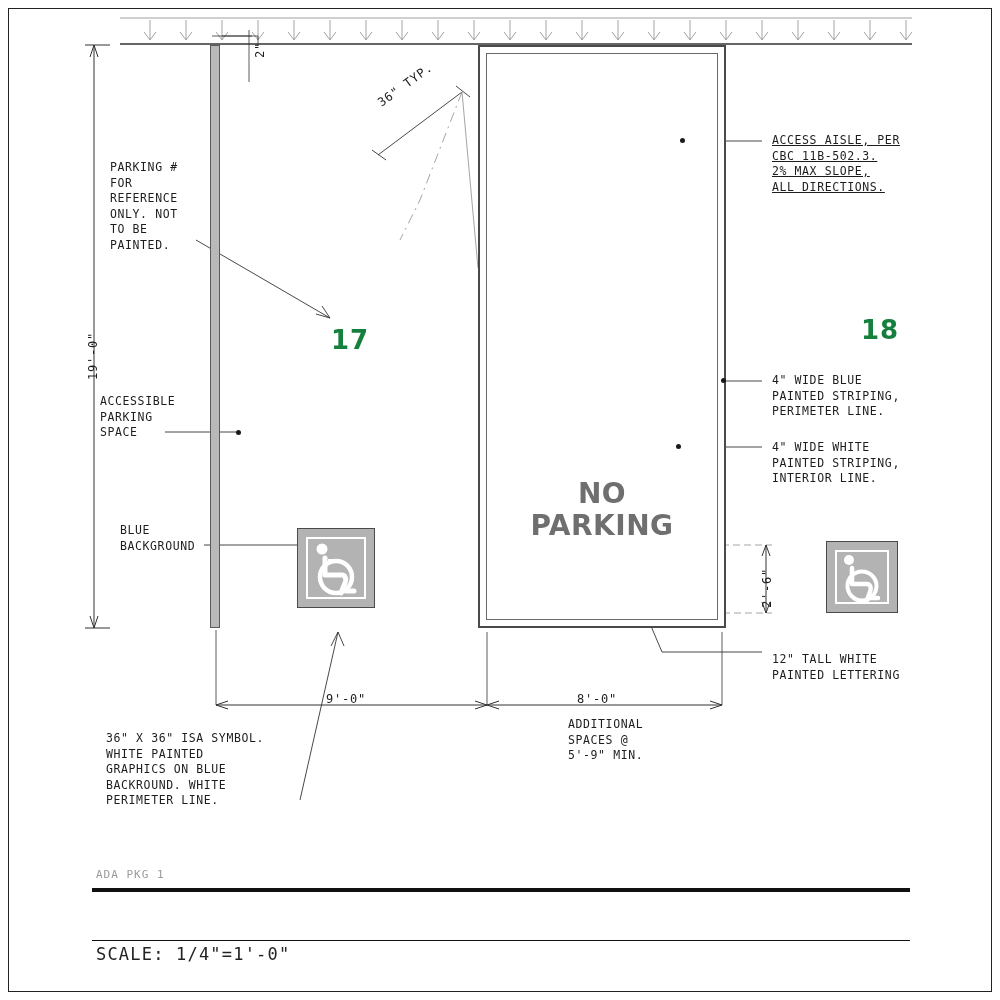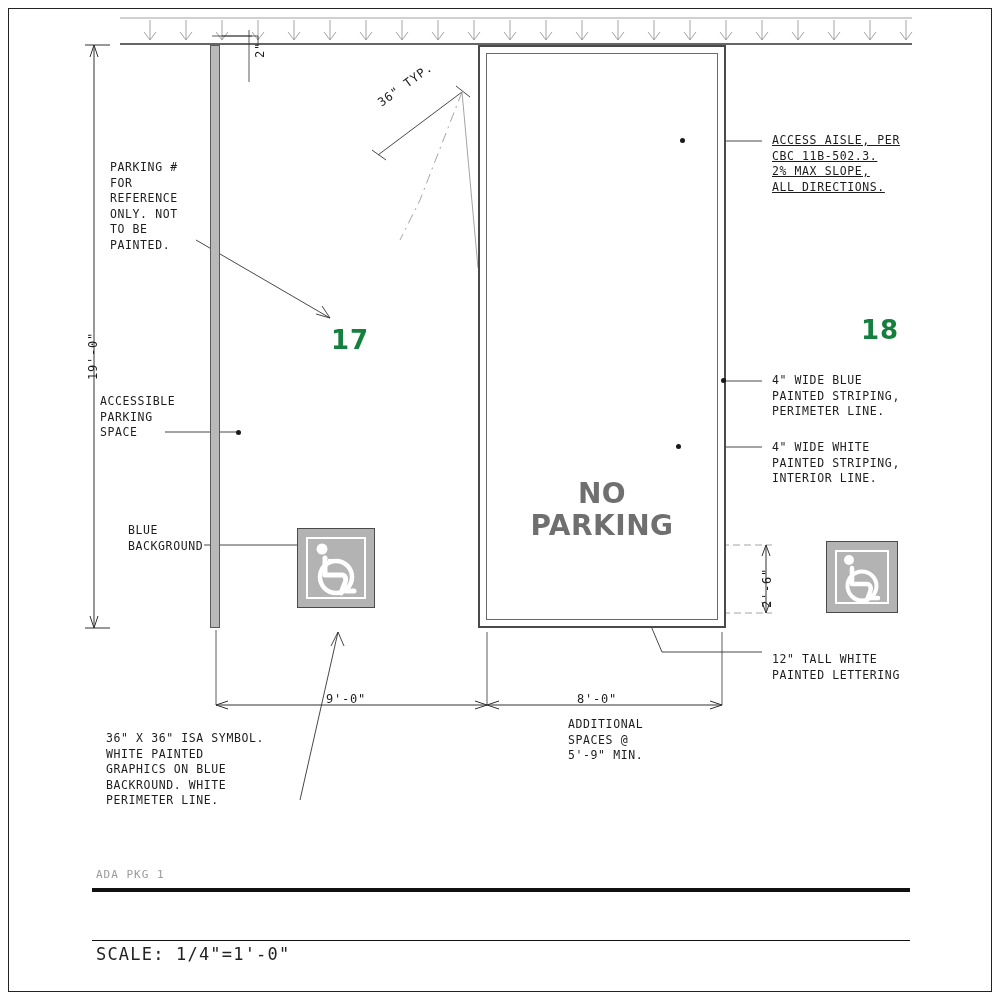--- a/index.html
+++ b/index.html
@@ -349,21 +349,21 @@
 FOR
 REFERENCE
 ONLY. NOT
 TO BE
 PAINTED.</div>
 
   <div class="note" style="left:100px; top:394px;">ACCESSIBLE
 PARKING
 SPACE</div>
 
-  <div class="note" style="left:128px; top:523px;">BLUE
+  <div class="note" style="left:120px; top:523px;">BLUE
 BACKGROUND</div>
 
   <div class="note" style="left:106px; top:731px;">36" X 36" ISA SYMBOL.
 WHITE PAINTED
 GRAPHICS ON BLUE
 BACKROUND. WHITE
 PERIMETER LINE.</div>
 
   <div class="note" style="left:772px; top:133px;text-decoration:underline;">ACCESS AISLE, PER
 CBC 11B-502.3.

